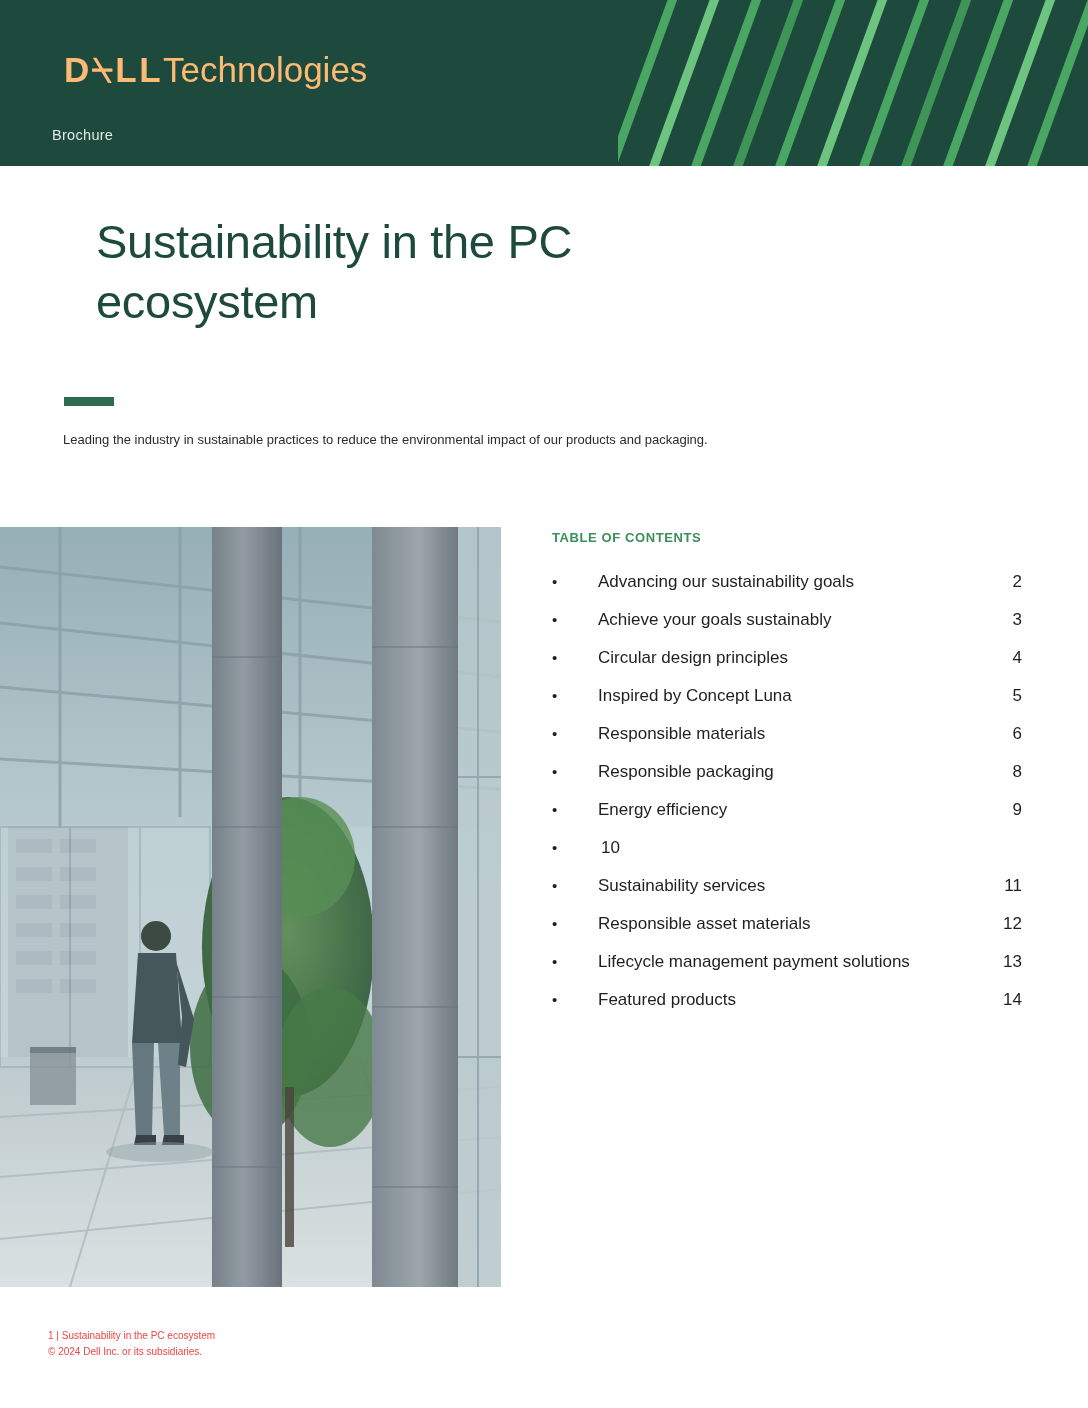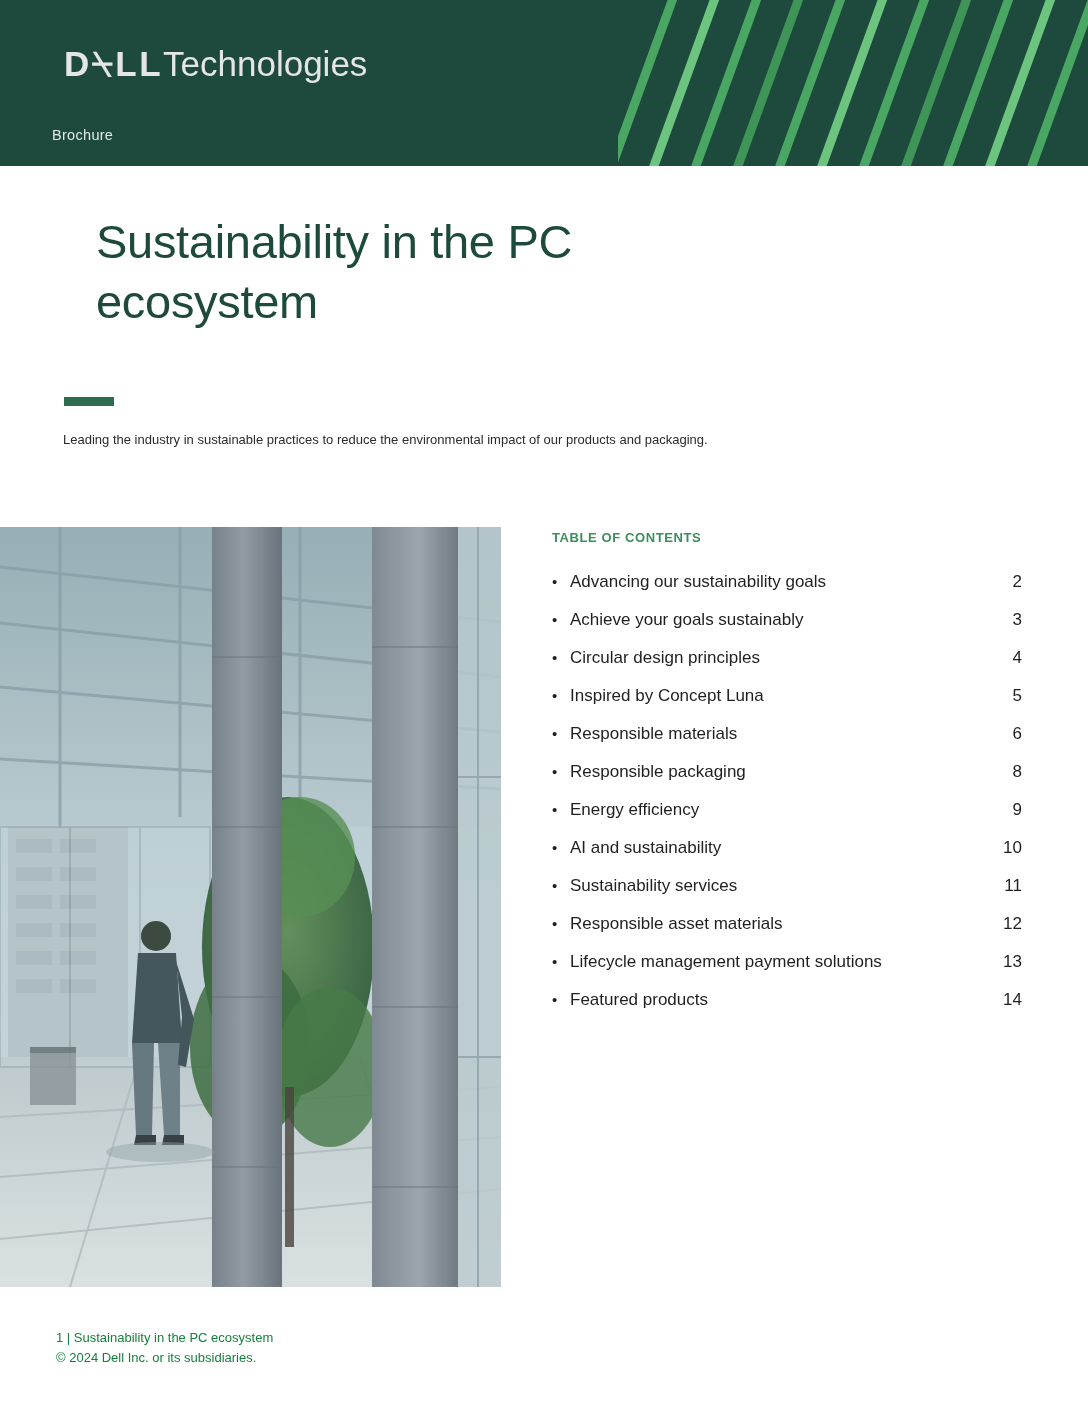--- a/index.html
+++ b/index.html
@@ -39,22 +39,22 @@
     height: 200px;
     background: #4aa663;
     transform: rotate(20deg);
   }
   .stripe.light { background: #6cc47f; }
   .stripe.dark  { background: #3f9457; }
 
   .logo {
     position: absolute;
     left: 64px;
-    top: 44px;
-    color: #e5e5e5;
+    top: 50px;
+    color: #fdba74;
     font-size: 35px;
     letter-spacing: -0.2px;
     white-space: nowrap;
   }
   .logo .dell {
     font-weight: bold;
     letter-spacing: 2.5px;
   }
   .logo .tech {
     font-weight: 300;
@@ -133,33 +133,33 @@
     color: #1f1f1f;
     padding: 9px 0 9px 0;
   }
   .toc-bullet {
     width: 18px;
     flex: 0 0 18px;
     color: #1f1f1f;
     font-size: 15px;
     line-height: 1;
   }
-  .toc-label { flex: 1 1 auto; }
+  .toc-label { flex: 1 1 auto; margin-left: 28px; }
   .toc-page {
     flex: 0 0 50px;
     text-align: right;
   }
 
   
   .footer {
     position: absolute;
-    left: 56px;
+    left: 48px;
     top: 1329px;
-    font-size: 13px;
-    color: #15803d;
+    font-size: 10px;
+    color: #ef4444;
     line-height: 1.45;
   }
   .footer .line2 { margin-top: 1px; }
 </style>
 </head>
 <body>
 
 <div class="header-band">
   <div class="stripes">
     <div class="stripe" style="left: 20px;"></div>
@@ -350,21 +350,20 @@
     <span class="toc-label">Responsible packaging</span>
     <span class="toc-page">8</span>
   </div>
   <div class="toc-row">
     <span class="toc-bullet">•</span>
     <span class="toc-label">Energy efficiency</span>
     <span class="toc-page">9</span>
   </div>
   <div class="toc-row">
     <span class="toc-bullet">•</span>
-    <span class="toc-label">AI and sustainability</span>
     <span class="toc-page">10</span>
   </div>
   <div class="toc-row">
     <span class="toc-bullet">•</span>
     <span class="toc-label">Sustainability services</span>
     <span class="toc-page">11</span>
   </div>
   <div class="toc-row">
     <span class="toc-bullet">•</span>
     <span class="toc-label">Responsible asset materials</span>

